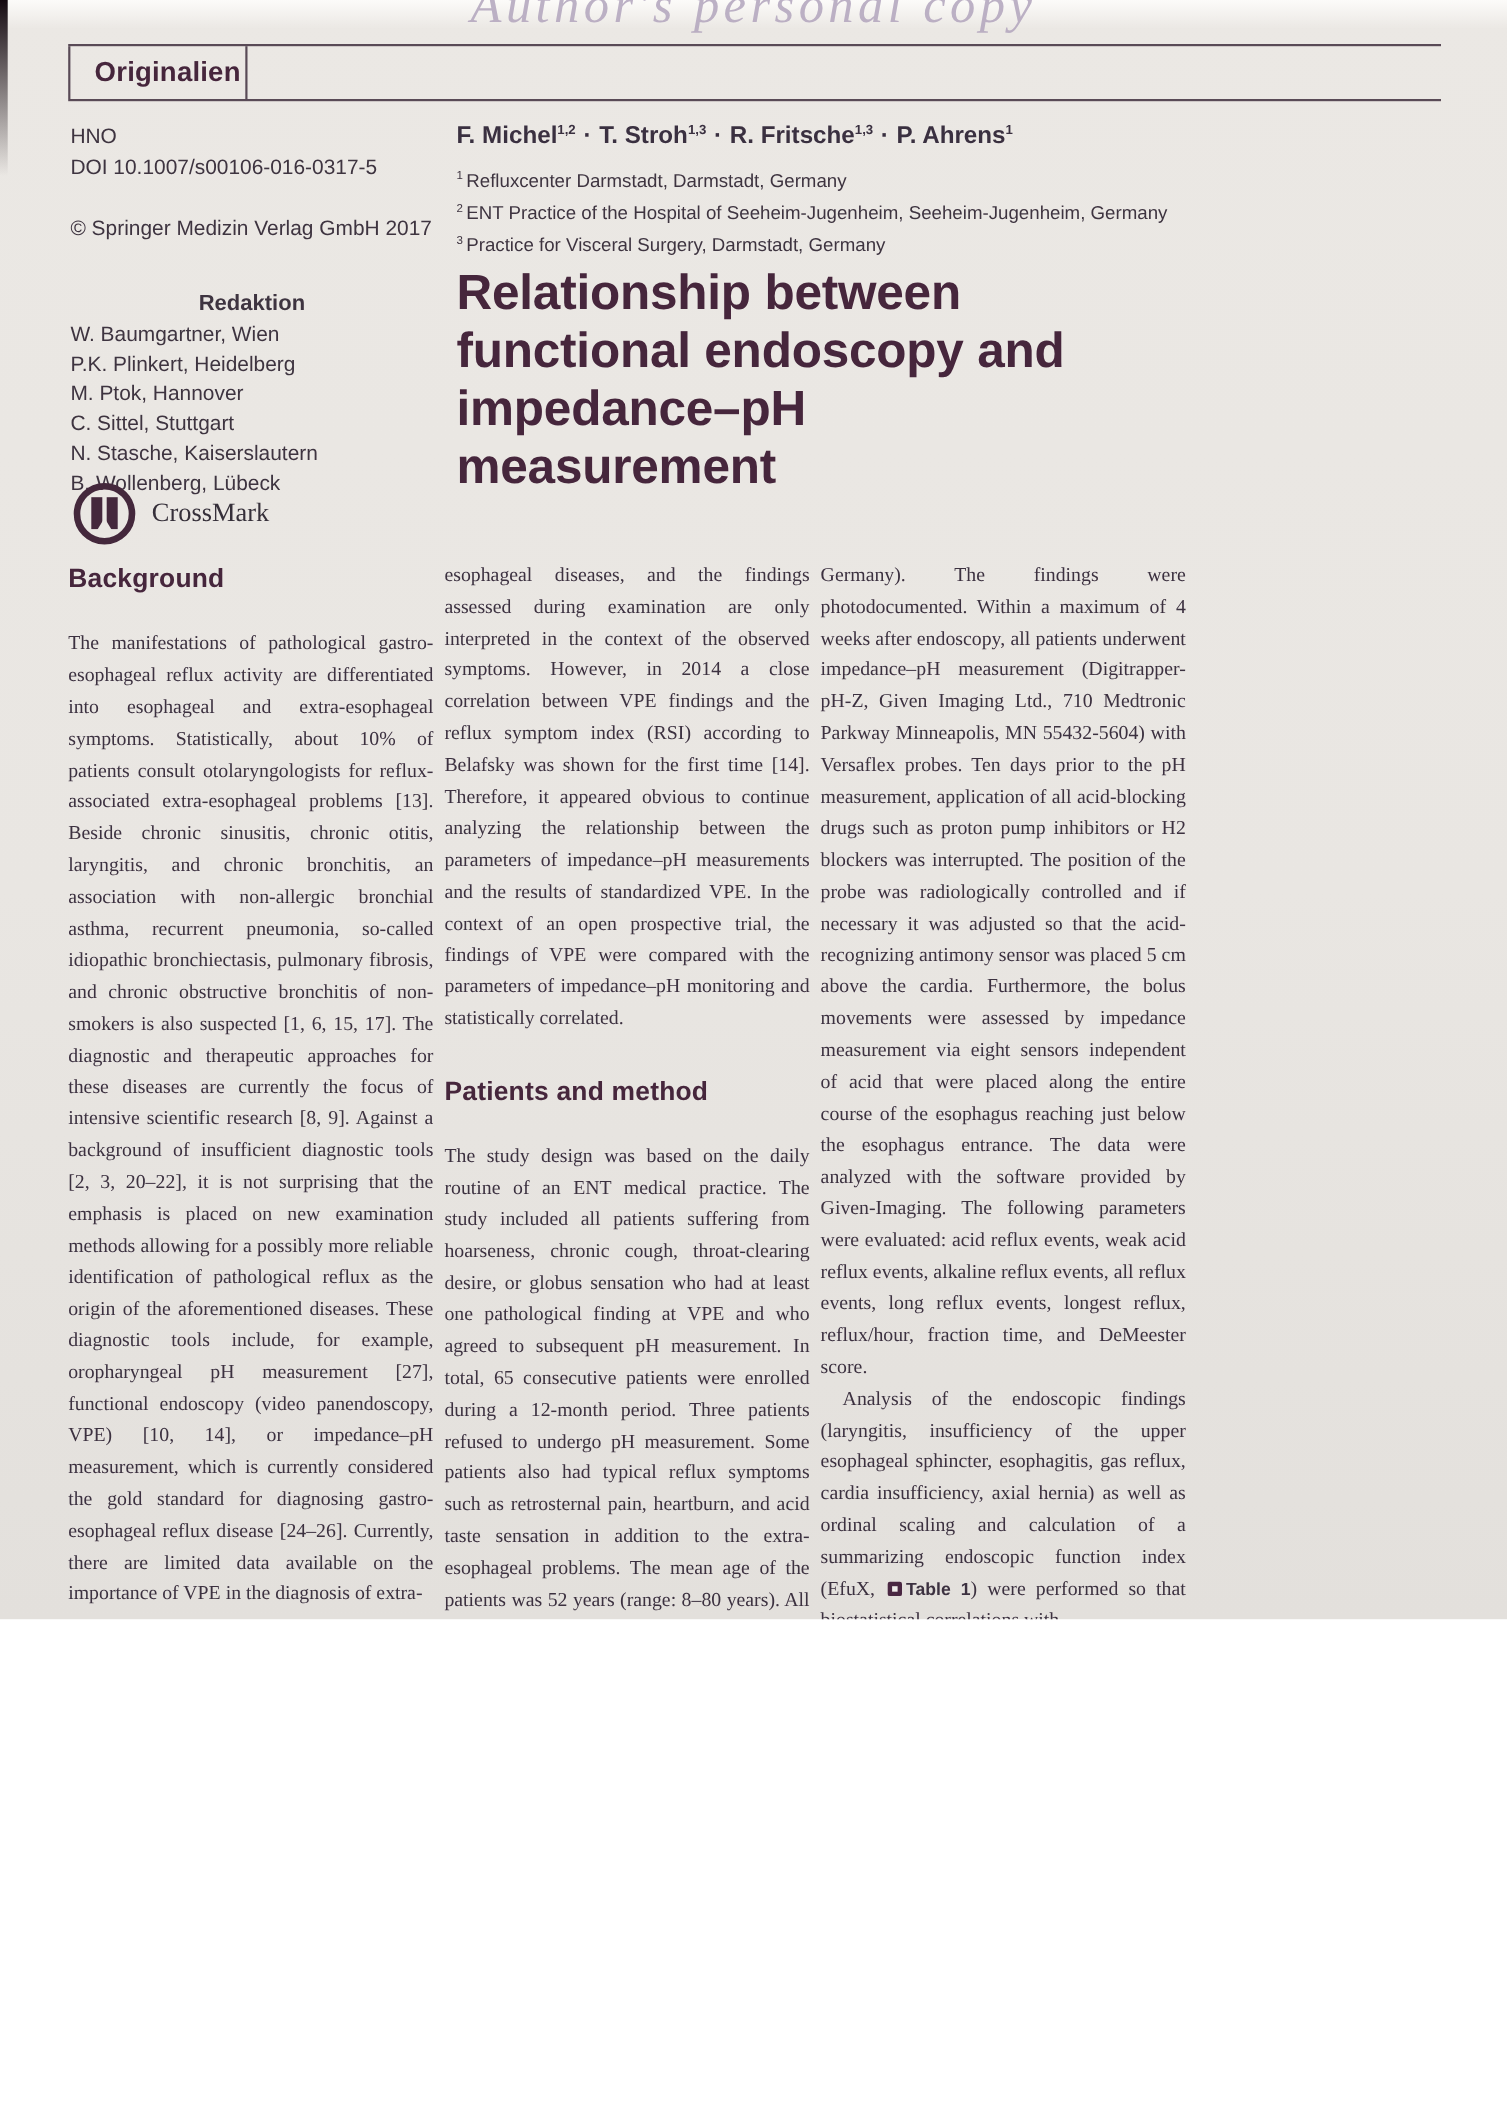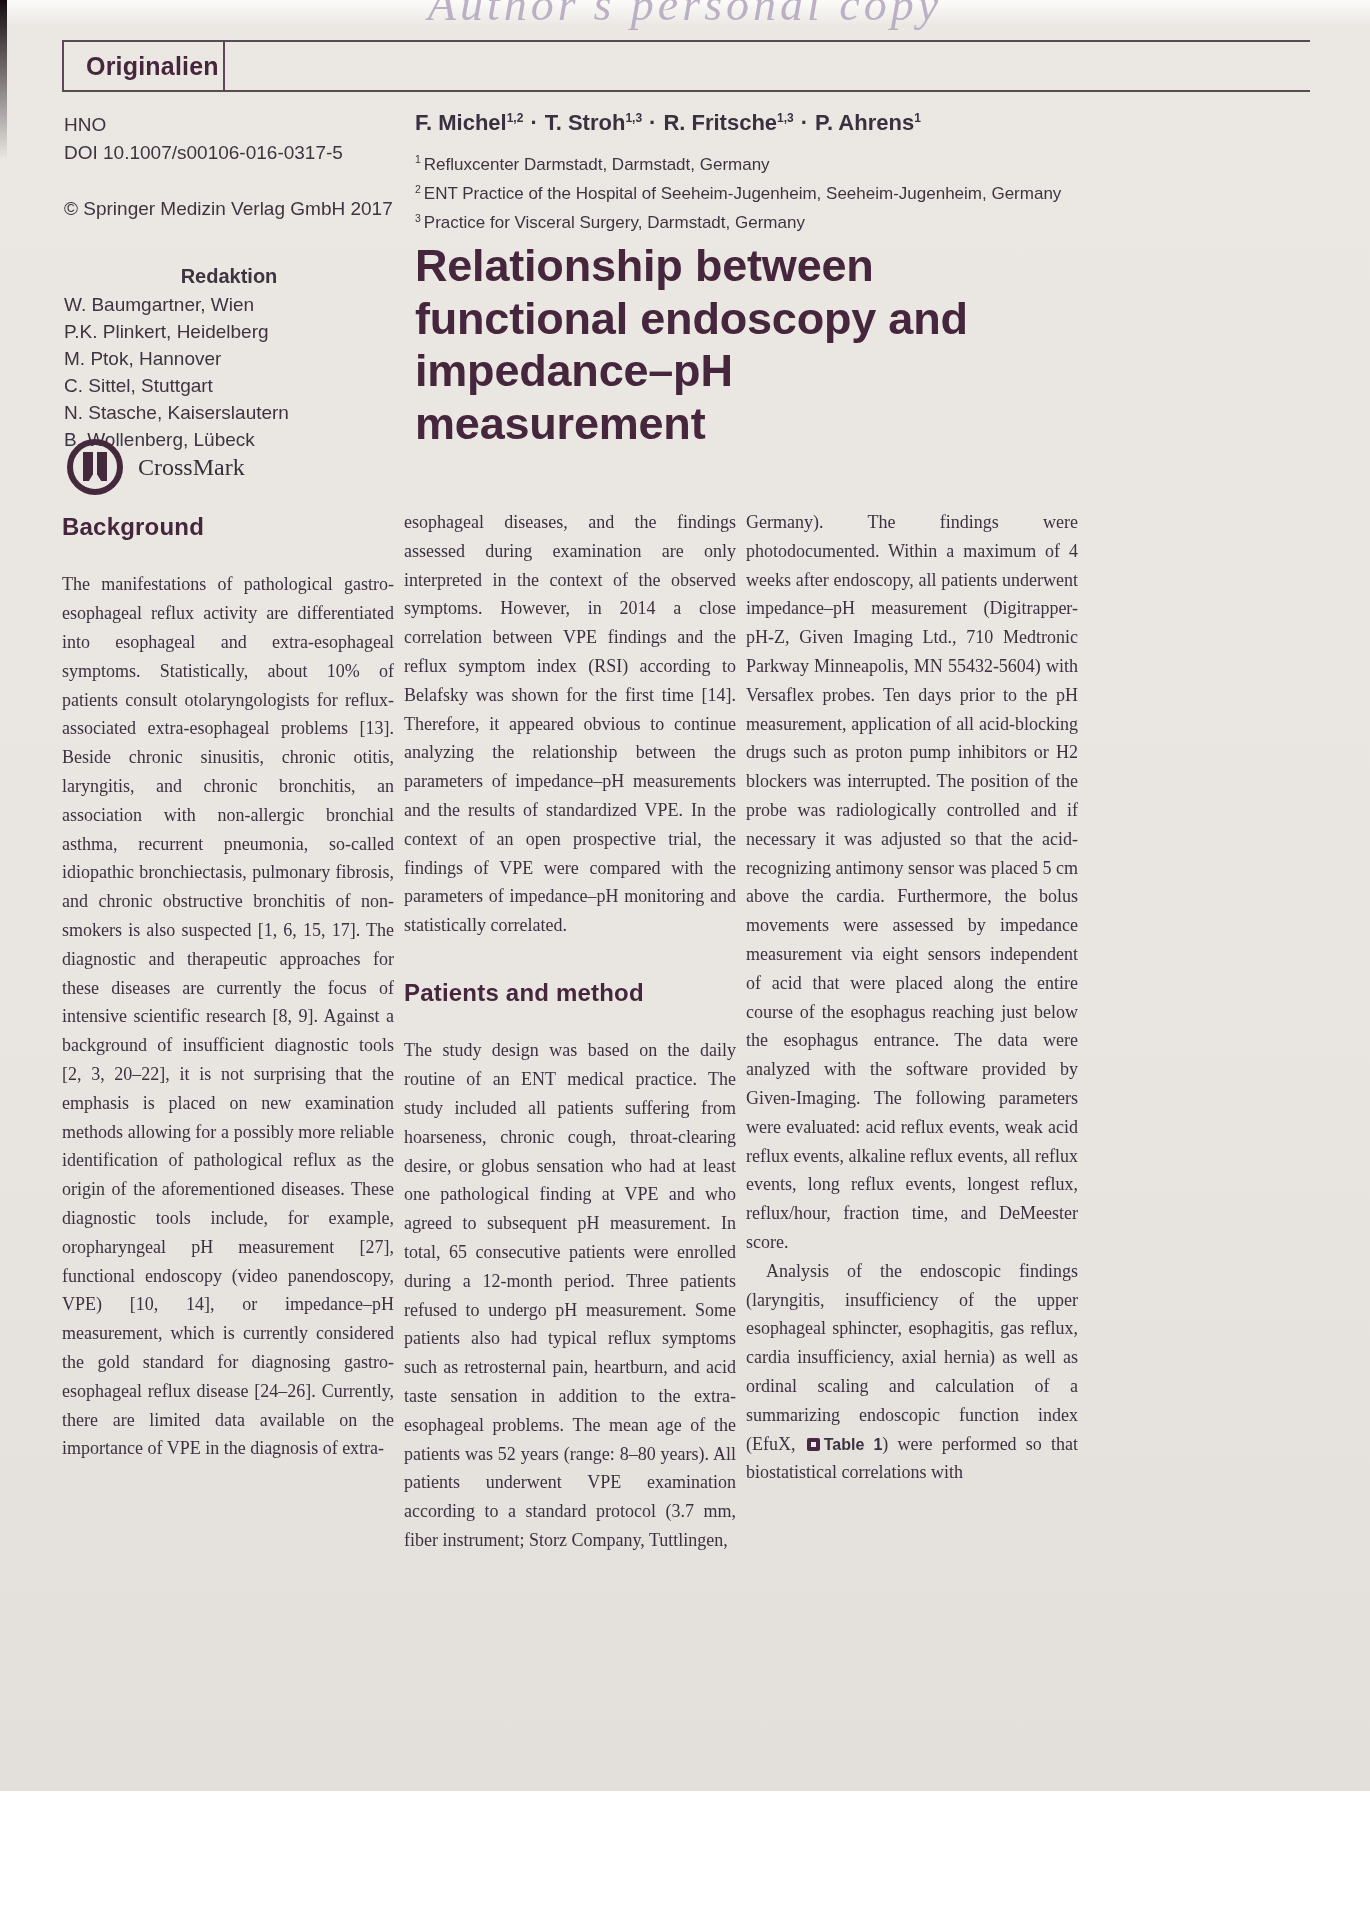--- a/index.html
+++ b/index.html
@@ -1,20 +1,20 @@
 <!DOCTYPE html>
 <html lang="en"><head>
 <meta charset="utf-8">
 <style>
   html,body { margin:0; padding:0; }
   body { font-family: "Liberation Sans", sans-serif; }
   .page {
     position: relative;
     width: 1370px;
-    height: 1791px;
+    height: 1472px;
     background: linear-gradient(180deg, #ebe8e4 0%, #e9e6e2 55%, #e3e0dc 100%);
     overflow: hidden;
     color: #3c3140;
   }
   
   .scan-top    { position:absolute; top:0; left:0; right:0; height:26px;
                  background: linear-gradient(#fcfbf9, rgba(252,251,249,0)); }
   .scan-left   { position:absolute; top:0; left:0; width:7px; height:160px;
                  background: linear-gradient(#140a10, rgba(20,10,16,0)); }
   .watermark {

